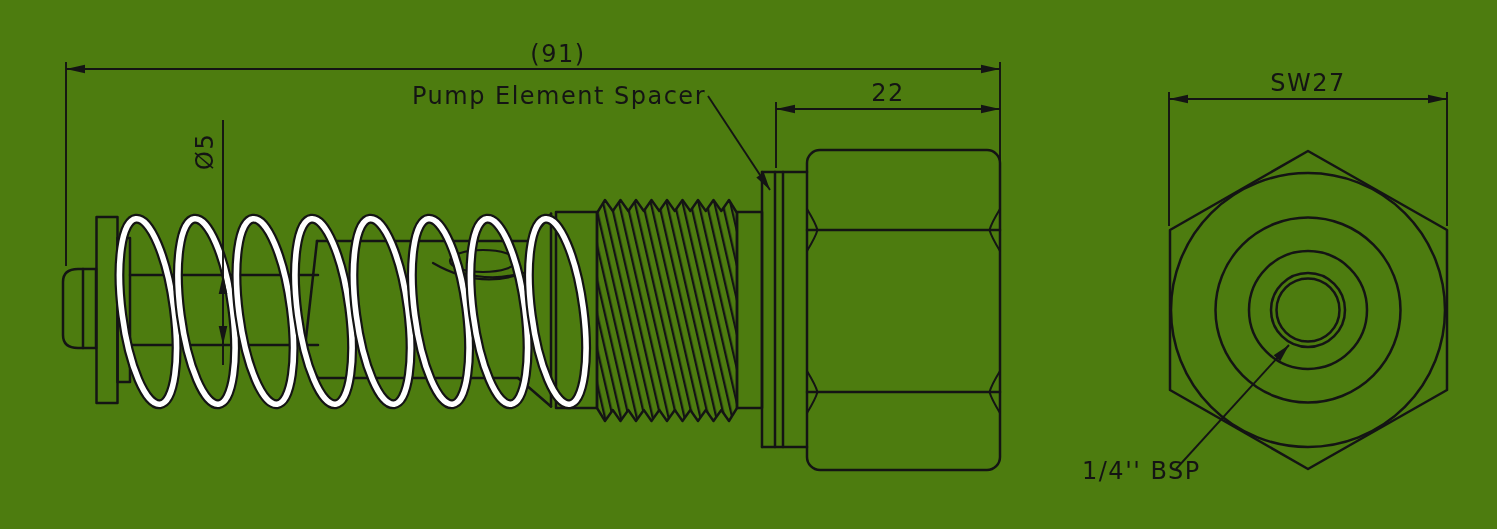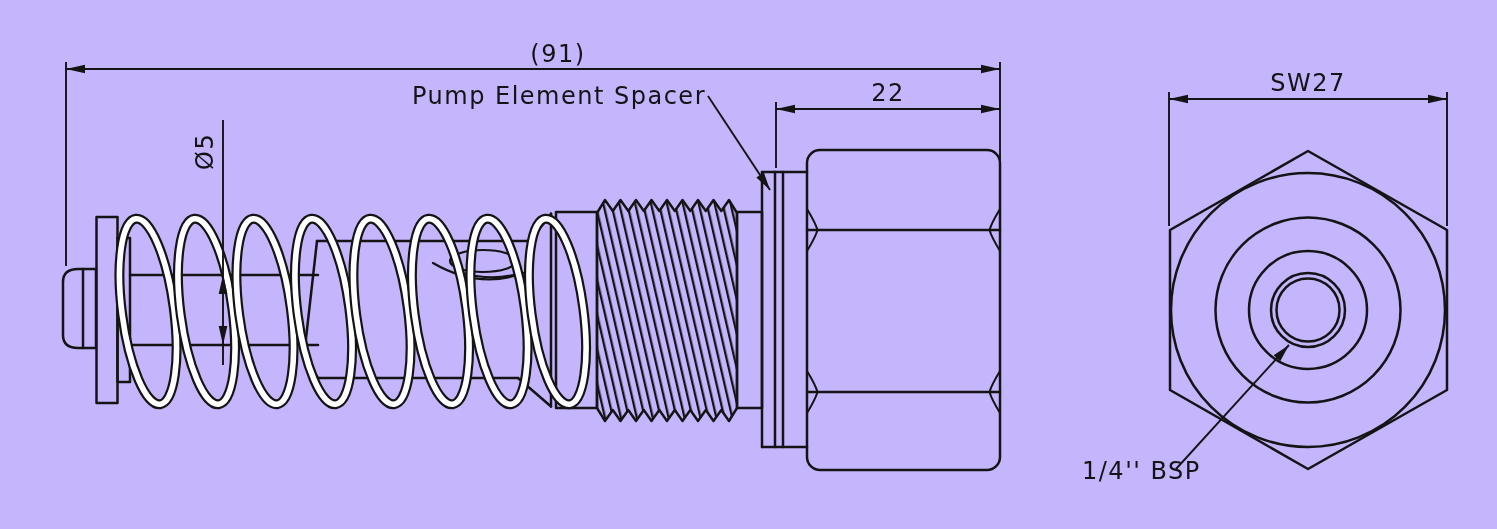--- a/index.html
+++ b/index.html
@@ -1,19 +1,19 @@
 <!DOCTYPE html>
 <html><head>
 <meta charset="utf-8">
 <style>
   html,body{margin:0;padding:0;background:#ffffff;}
   .sheet{
     position:relative;
     width:1497px;height:529px;
-    background:#c4b5fd;
+    background:#4d7c0f;
     font-family:"DejaVu Sans","Liberation Sans",sans-serif;
     overflow:hidden;
   }
   svg{display:block;}
   text{
     fill:#141414;
     font-family:"DejaVu Sans","Liberation Sans",sans-serif;
     letter-spacing:1.5px;
   }
   .dim-text{font-size:24px;}

